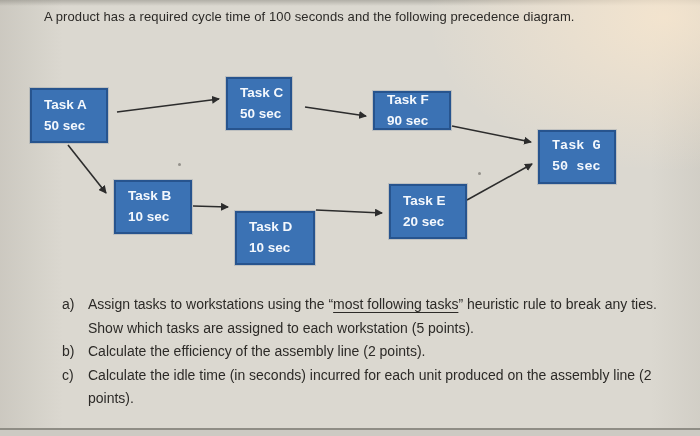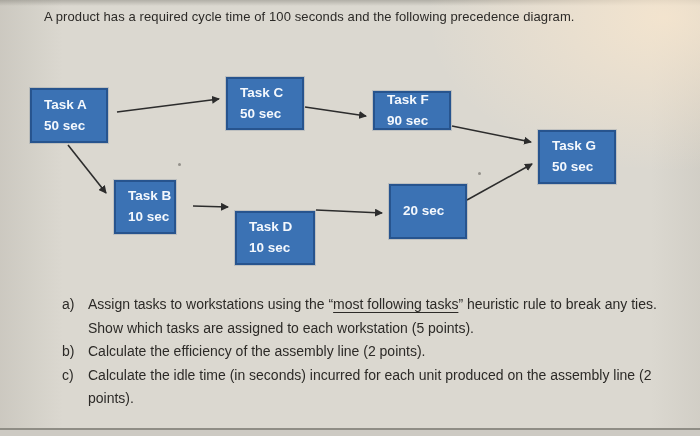--- a/index.html
+++ b/index.html
@@ -24,24 +24,24 @@
   }
   
   .node{
     position:absolute;box-sizing:border-box;
     background:#3b72b4;border:2px solid #27548e;
     color:#f4f8fd;display:flex;flex-direction:column;justify-content:center;
     padding-left:12px;font-size:13.5px;font-weight:700;line-height:1.55;
     box-shadow:0 0 0 1px rgba(30,60,100,0.15);
   }
   .node-a{left:30px;top:88px;width:78px;height:55px;}
-  .node-c{left:226px;top:77px;width:78px;height:53px;}
+  .node-c{left:226px;top:77px;width:66px;height:53px;}
   .node-f{left:373px;top:91px;width:78px;height:39px;}
-  .node-g{left:538px;top:130px;width:78px;height:54px;}
-  .node-b{left:114px;top:180px;width:62px;height:54px;}
+  .node-g{left:538px;top:130px;width:78px;height:54px;font-family:Liberation Mono, monospace;}
+  .node-b{left:114px;top:180px;width:78px;height:54px;}
   .node-d{left:235px;top:183px;width:80px;height:54px;margin-top:28px;}
   .node-e{left:389px;top:184px;width:78px;height:55px;}
   svg.arrows{position:absolute;left:0;top:0;width:700px;height:436px;pointer-events:none;}
   .speck{position:absolute;width:3px;height:3px;border-radius:50%;background:rgba(90,88,82,0.55);}
   
   .questions{
     position:absolute;left:62px;top:293px;width:620px;
     font-size:14px;color:#2c2a27;line-height:23.6px;
   }
   .q-row{display:flex;}
@@ -91,20 +91,21 @@
     </div>
     <div class="node node-b">
       <span>Task B</span>
       <span>10 sec</span>
     </div>
     <div class="node node-d">
       <span>Task D</span>
       <span>10 sec</span>
     </div>
     <div class="node node-e">
+      <span>Task E</span>
       <span>20 sec</span>
     </div>
 
     <div class="speck" style="left:178px;top:163px;"></div>
     <div class="speck" style="left:478px;top:172px;"></div>
   </div>
 
   <div class="questions">
     <div class="q-row">
       <span class="q-marker">a)</span>

